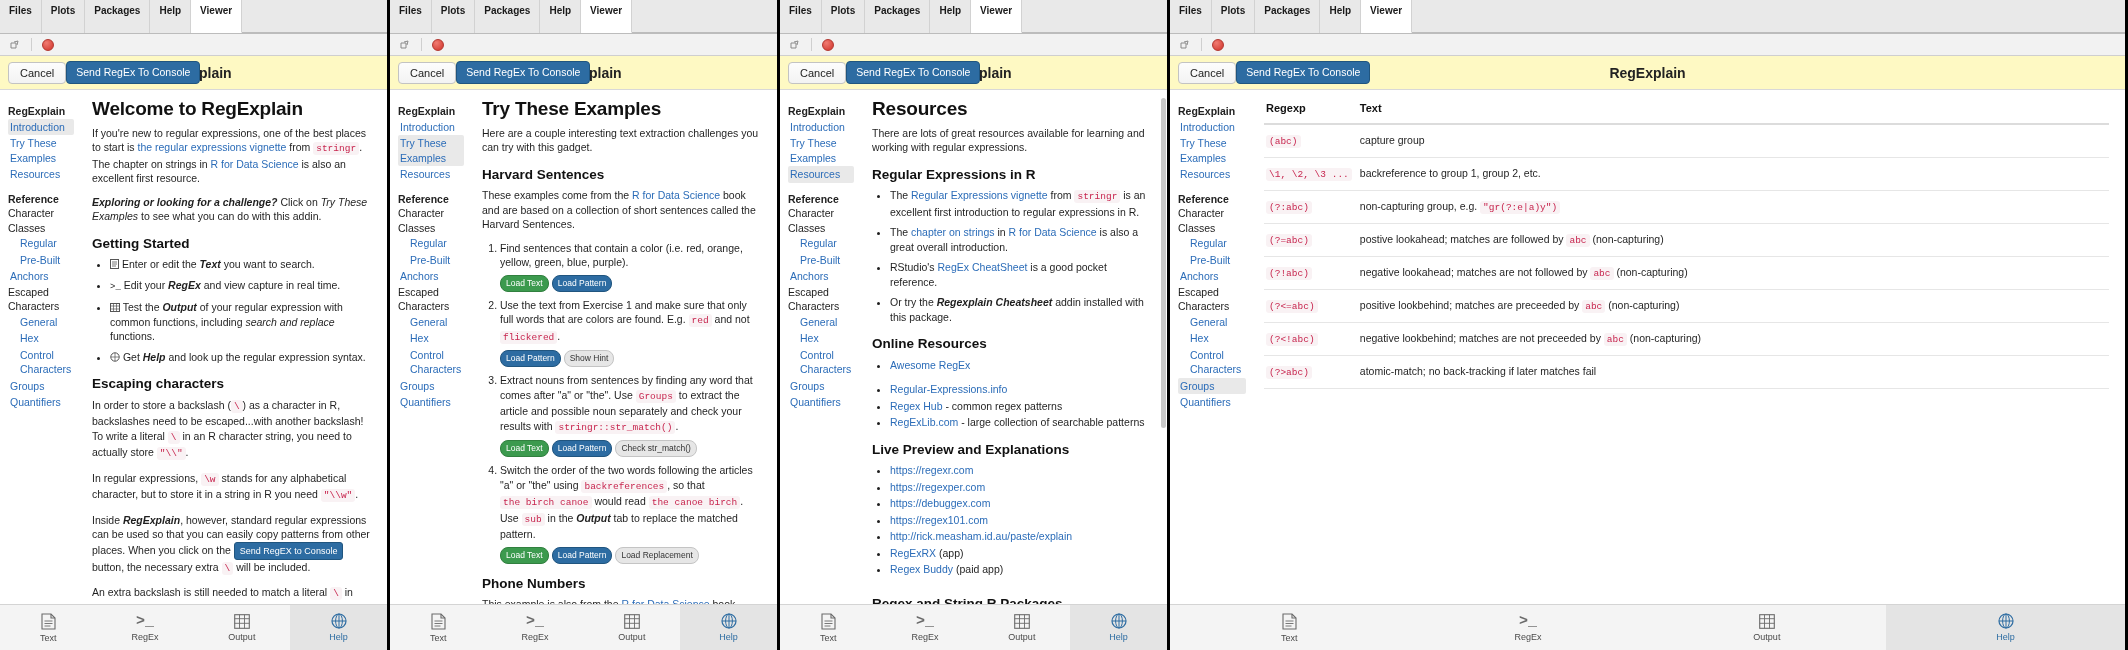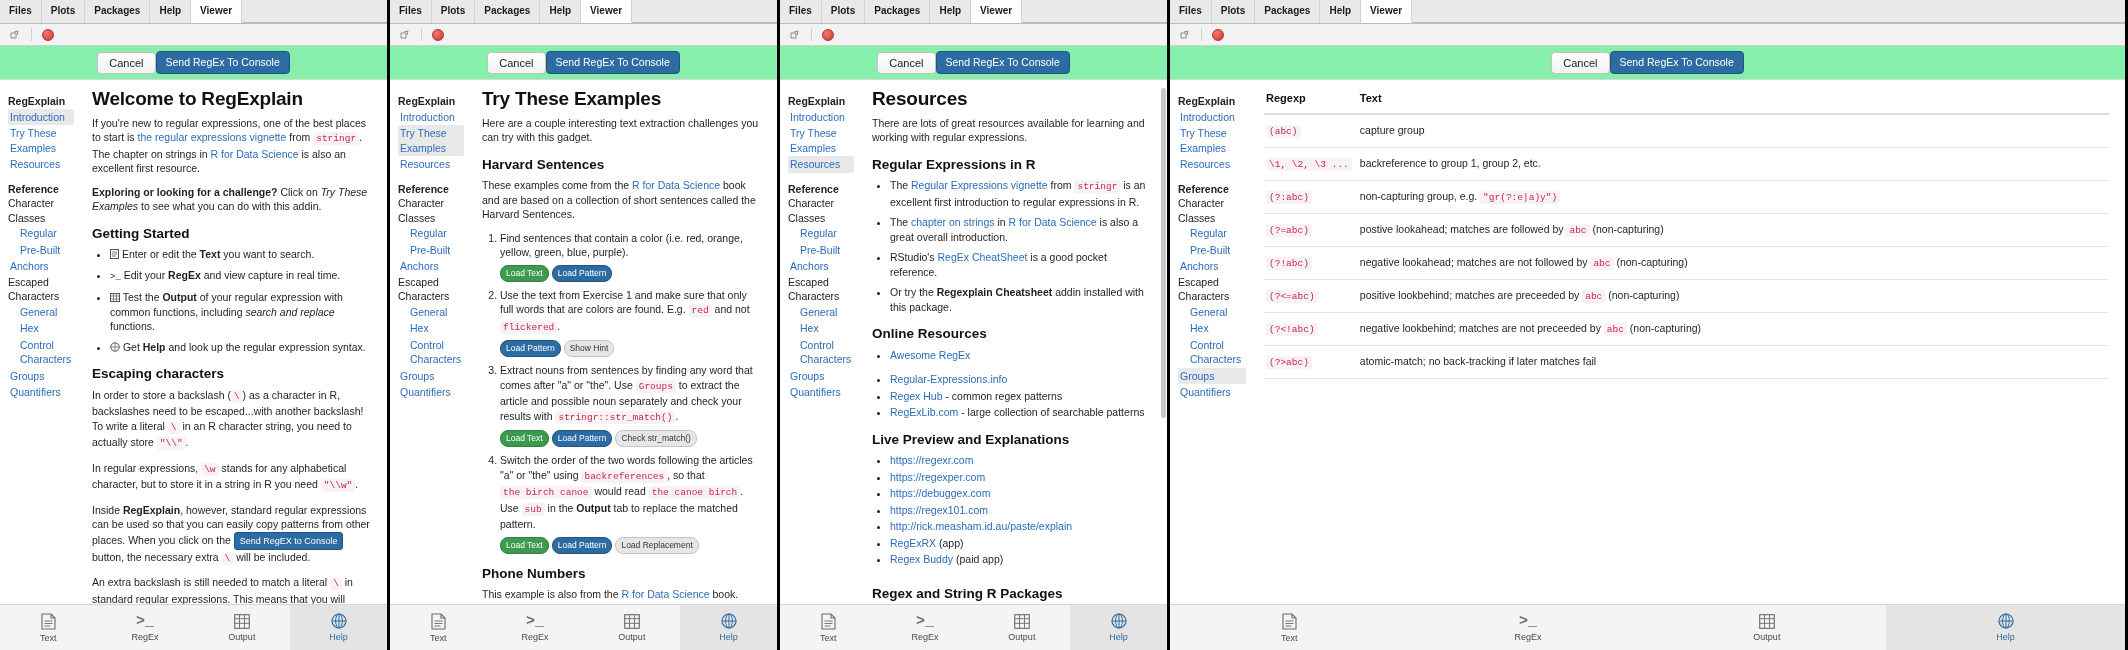--- a/index.html
+++ b/index.html
@@ -28,21 +28,21 @@
   .panel:last-child { border-right: none; }
   .p1 { width: 390px; }
   .p2 { width: 390px; }
   .p3 { width: 390px; }
   .p4 { width: 955px; }
 
   
   .rs-tabs {
     display: flex;
     align-items: stretch;
-    height: 24px;
+    height: 34px;
     background: #e9e9e9;
     border-bottom: 1px solid #bcbcbc;
     font-size: 10px;
     color: #1a1a1a;
     flex: 0 0 auto;
   }
   .rs-tab {
     padding: 4px 9px 4px 9px;
     line-height: 13px;
     white-space: nowrap;
@@ -75,25 +75,25 @@
   .stop-dot {
     width: 12px; height: 12px; border-radius: 50%;
     background: radial-gradient(circle at 35% 30%, #f07b72, #d9483f 70%);
     border: 1px solid #b3362f;
   }
 
   
   .addin-header {
     position: relative;
     height: 34px;
-    background: #86efac;
+    background: #fef9c3;
     border-bottom: 1px solid #d8d8d8;
     display: flex;
     align-items: center;
-    justify-content: center;
+    justify-content: flex-start;
     padding: 0 8px;
     flex: 0 0 auto;
   }
   .btn-cancel {
     font-size: 11px;
     color: #222;
     background: linear-gradient(#fdfdfd,#f3f3f3);
     border: 1px solid #c3c3c3;
     border-radius: 4px;
     padding: 4px 11px;
@@ -192,21 +192,21 @@
   code, .code {
     font-family: "Liberation Mono", monospace;
     font-size: 9.5px;
     color: #c7254e;
     background: #f9f2f4;
     padding: 1px 3px;
     border-radius: 3px;
     white-space: nowrap;
   }
   .em { font-style: italic; }
-  .bold { font-weight: bold; }
+  .bold { font-weight: bold; font-style: italic; }
 
   .inline-btn {
     display: inline-block;
     font-size: 9px;
     line-height: 10px;
     color: #fff;
     background: #2d6ca2;
     border: 1px solid #20557f;
     border-radius: 3px;
     padding: 3px 5px;

